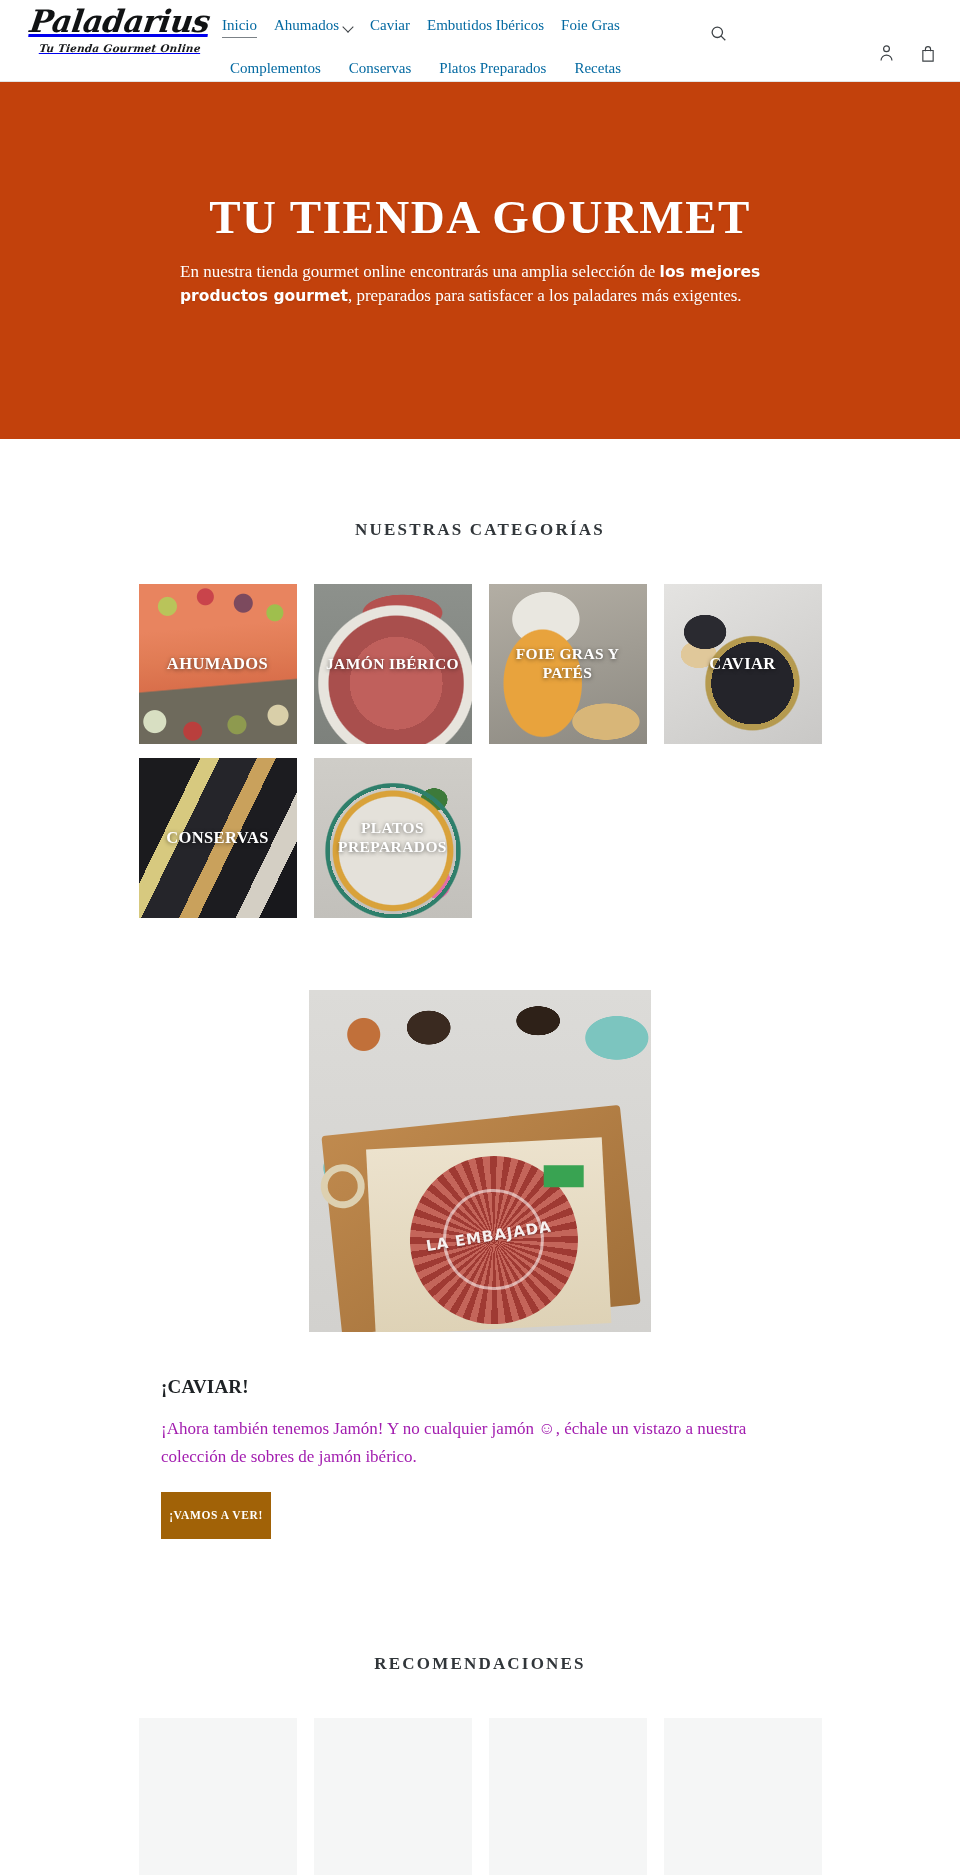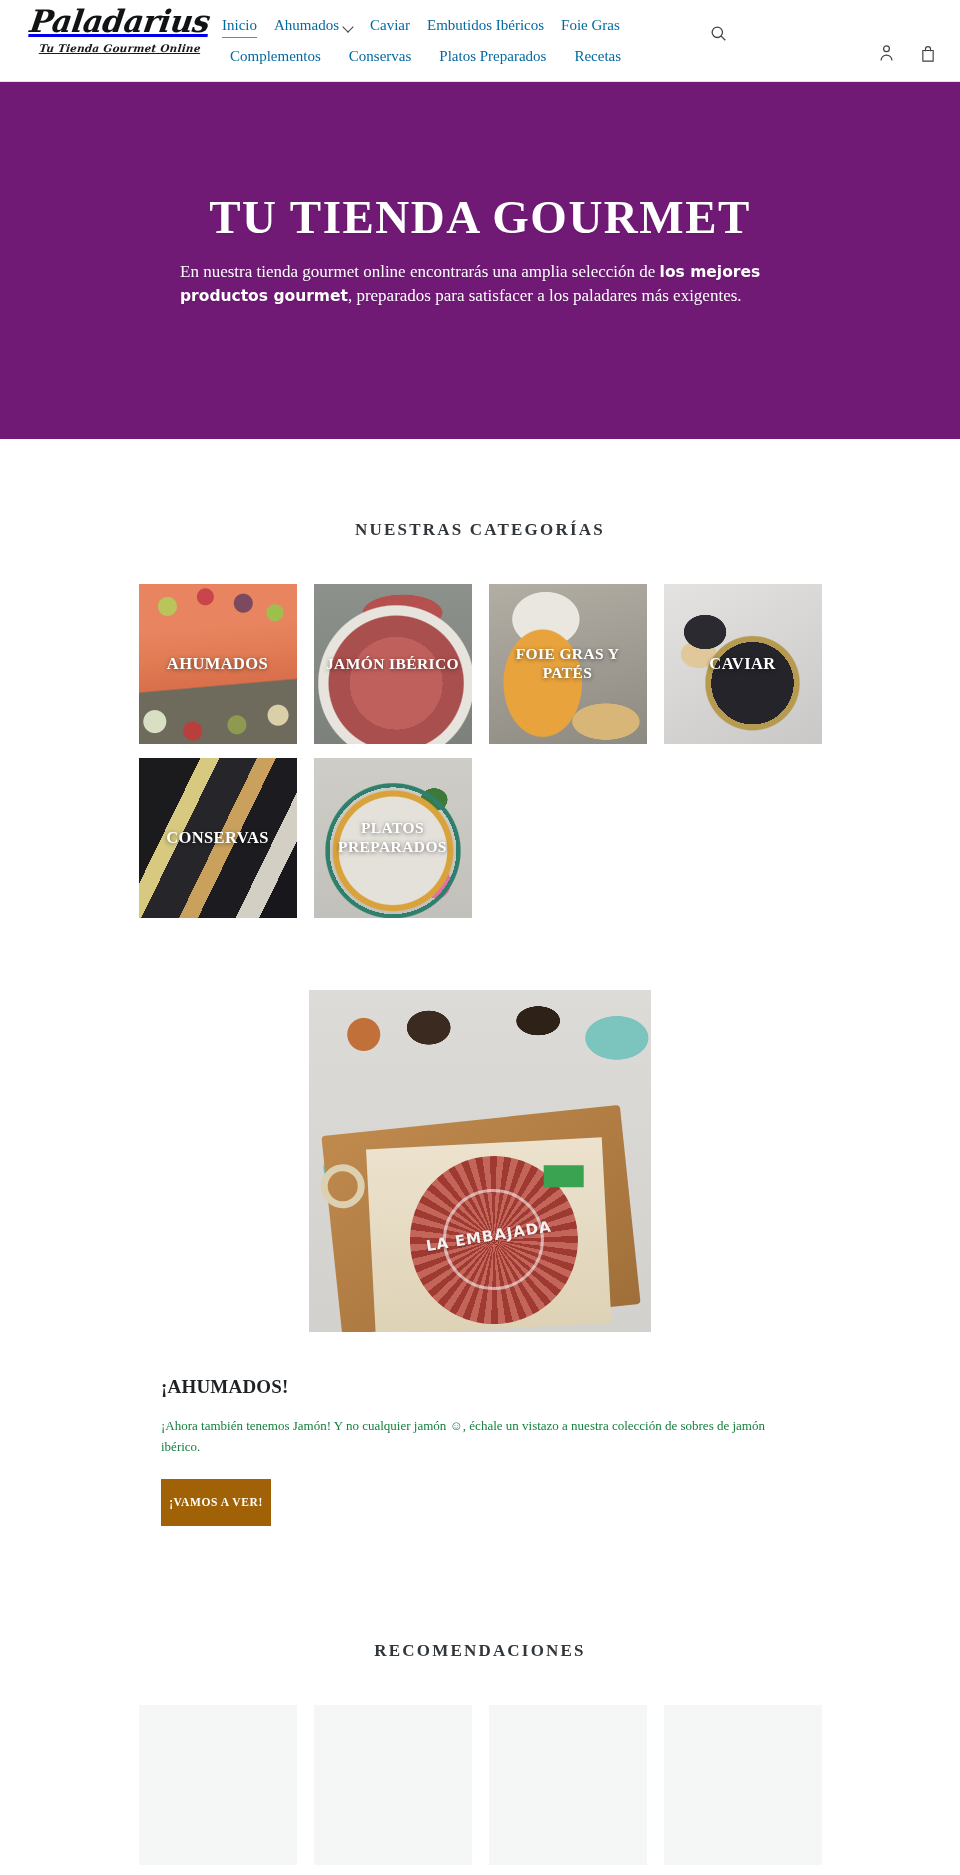--- a/index.html
+++ b/index.html
@@ -59,21 +59,21 @@
     top: 14px;
     width: 430px;
   }
   .nav-row {
     display: flex;
     flex-wrap: wrap;
     align-items: flex-start;
     gap: 0px 17px;
     line-height: 22px;
   }
-  .nav-row.row2 { margin-top: 7px; padding-left: 8px; gap: 28px; }
+  .nav-row.row2 { margin-top: 19px; padding-left: 8px; gap: 28px; }
   .nav-link {
     font-family: "Liberation Serif", serif;
     font-size: 15px;
     color: #0369a1;
     text-decoration: none;
     white-space: nowrap;
     cursor: pointer;
   }
   .nav-link.active {
     border-bottom: 1px solid #7b8186;
@@ -121,21 +121,21 @@
     background: none; border: none; cursor: pointer;
     width: 20px; height: 22px;
     display: flex; align-items: center; justify-content: center;
   }
   svg { display: block; }
 
   
   .hero {
     width: 960px;
     height: 357px;
-    background: #701a75;
+    background: #c2410c;
     position: relative;
     display: flex;
     flex-direction: column;
     align-items: center;
     justify-content: flex-start;
     padding-top: 110px;
     overflow: hidden;
   }
   .hero-title {
     font-family: "Liberation Serif", "DejaVu Serif", serif;
@@ -361,23 +361,23 @@
   .novedad-title {
     font-family: "Liberation Serif", "DejaVu Serif", serif;
     font-weight: 700;
     font-size: 19px;
     color: #1e2225;
     letter-spacing: 0.2px;
   }
   .novedad-text {
     margin-top: 17px;
     font-family: "Liberation Serif", serif;
-    font-size: 13px;
+    font-size: 17px;
     line-height: 1.62;
-    color: #15803d;
+    color: #a21caf;
     max-width: 641px;
   }
   .cta-btn {
     margin-top: 22px;
     width: 110px;
     min-height: 47px;
     background: #a16207;
     color: #ffffff;
     border: none;
     cursor: pointer;
@@ -509,21 +509,21 @@
       <div class="rope"></div>
       <div class="pack">
         <div class="ham-disc"></div>
         <div class="green-tag"></div>
         <div class="pack-label">LA EMBAJADA</div>
       </div>
     </div>
   </div>
 
   <div class="novedad">
-    <h3 class="novedad-title">¡AHUMADOS!</h3>
+    <h3 class="novedad-title">¡CAVIAR!</h3>
     <p class="novedad-text">¡Ahora también tenemos Jamón! Y no cualquier jamón ☺, échale un vistazo a nuestra colección de sobres de jamón ibérico.</p>
     <button class="cta-btn">¡VAMOS A VER!</button>
   </div>
 </section>
 
 <section class="recs-wrap">
   <h2 class="section-title">RECOMENDACIONES</h2>
   <div class="rec-grid" id="rec-grid">
       <div class="rec-card"></div>
       <div class="rec-card"></div>

